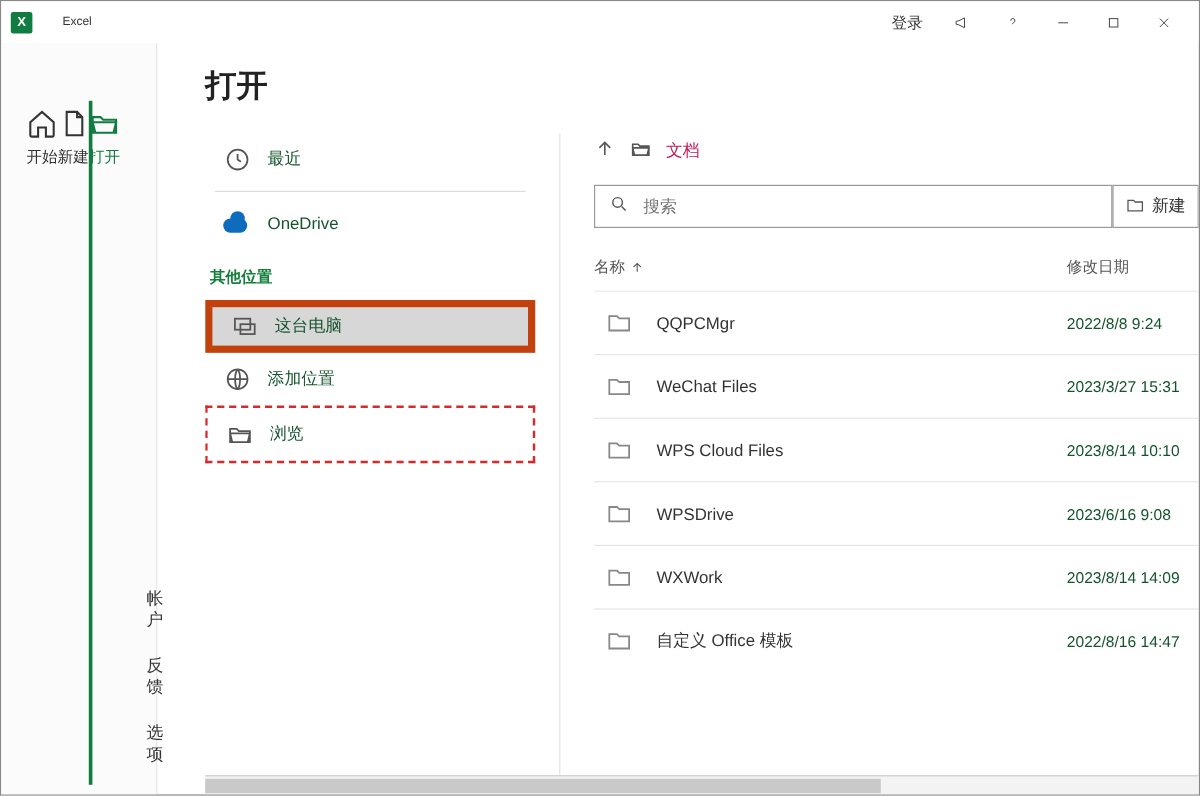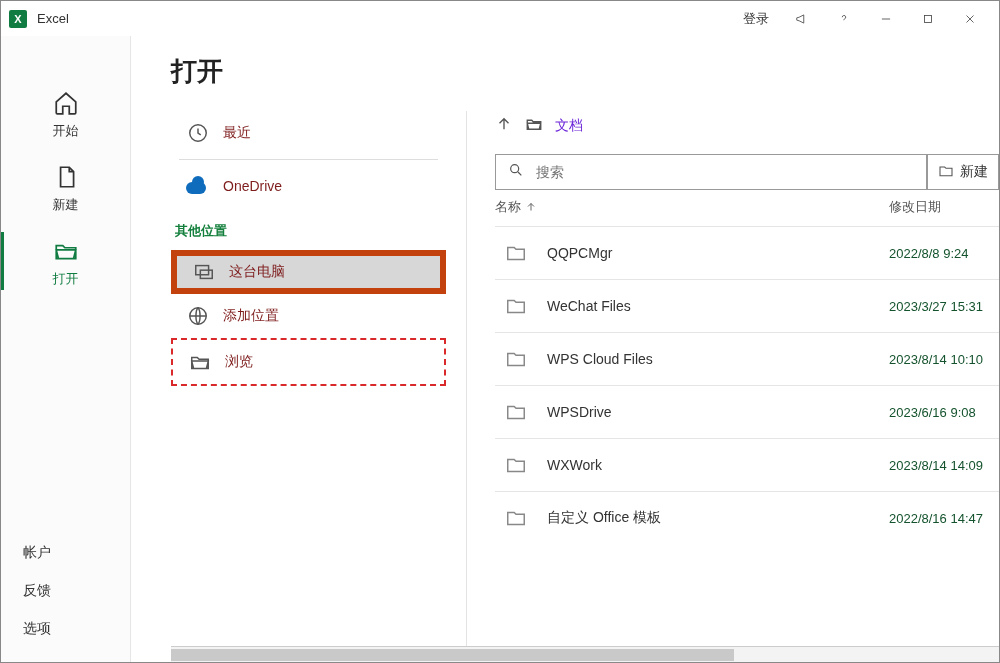--- a/index.html
+++ b/index.html
@@ -2,61 +2,61 @@
 <html><head>
 <meta charset="utf-8">
 <style>
 * { box-sizing: border-box; margin: 0; padding: 0; font-family: "Microsoft YaHei", "Segoe UI", sans-serif; }
 body { background: #fff; width: 1000px; height: 663px; overflow: hidden; border: 1px solid #888; position: relative; }
 
 
 .titlebar { height: 35px; display: flex; align-items: center; padding: 0 8px; background: #fff; border-bottom: none; }
 .titlebar .app-icon { width: 18px; height: 18px; background: #107c41; border-radius: 2px; position: relative; display: flex; align-items: center; justify-content: center; }
 .titlebar .app-icon::before { content:"X"; color: #fff; font-size: 11px; font-weight: bold; }
-.titlebar .app-name { margin-left: 10px; font-size: 13px; color: #333; }
+.titlebar .app-name { margin-left: 25px; font-size: 10px; color: #333; }
 .titlebar .spacer { flex: 1; }
 .titlebar .tbtn { width: 42px; height: 30px; display: flex; align-items: center; justify-content: center; color: #444; font-size: 13px; cursor: pointer; }
 .titlebar .login { font-size: 13px; color: #333; margin-right: 6px; padding: 0 6px; }
 .titlebar svg { width: 14px; height: 14px; stroke: #444; fill: none; stroke-width: 1.4; }
 
 
-.leftnav { position: absolute; top: 35px; left: 0; bottom: 0; width: 130px; background: #fbfbfb; border-right: 1px solid #e6e6e6; display: flex; flex-direction: column; padding-top: 40px; }
+.leftnav { position: absolute; top: 35px; left: 0; bottom: 0; width: 130px; background: #fbfbfb; border-right: 1px solid #e6e6e6; display: flex; flex-direction: row; padding-top: 40px; padding-left: 21px; }
 .leftnav .navitem { display: flex; flex-direction: column; align-items: center; padding: 14px 0 10px 0; color: #333; font-size: 13px; cursor: pointer; gap: 6px; }
 .leftnav .navitem.active { color: #107c41; position: relative; }
 .leftnav .navitem.active::before { content:""; position:absolute; left:0; top:8px; bottom:8px; width:3px; background:#107c41; }
 .leftnav svg { width: 26px; height: 26px; stroke: currentColor; fill: none; stroke-width: 1.6; }
 .leftnav .bottom { margin-top: auto; padding-bottom: 14px; }
 .leftnav .bottom .blink { padding: 10px 22px; font-size: 14px; color: #333; cursor: pointer; }
 
 
 .main { position: absolute; top: 35px; left: 130px; right: 0; bottom: 0; display: flex; flex-direction: column; padding: 18px 0 0 40px; }
 .page-title { font-size: 26px; font-weight: 600; color: #222; margin-bottom: 22px; }
 
 .panes { flex:1; display: flex; overflow: hidden; }
 
 
 .sources { width: 295px; padding-right: 20px; }
-.sourceitem { display: flex; align-items: center; height: 44px; padding: 0 14px; font-size: 14px; color: #7f1d1d; cursor: pointer; }
+.sourceitem { display: flex; align-items: center; height: 44px; padding: 0 14px; font-size: 14px; color: #14532d; cursor: pointer; }
 .sourceitem .sicon { width: 26px; display:flex; align-items:center; justify-content:center; margin-right: 12px; }
 .sourceitem svg { width: 22px; height: 22px; stroke: #555; fill: none; stroke-width: 1.6; }
 .sourceitem.selected { background: #d7d7d7; border: 6px solid #c2410c; }
 .sourceitem.highlight { border: 2px dashed #d9292b; height: 48px; }
 .divline { height: 1px; background: #ddd; margin: 4px 8px; }
 .subheader { font-size: 13px; font-weight: 600; color: #15803d; padding: 14px 4px 10px 4px; }
 
 .cloud-icon { width:24px; height:16px; position:relative; }
 .cloud-icon::before { content:""; position:absolute; width:20px; height:12px; background:#0f6cbd; border-radius:8px; bottom:0; left:0; }
 .cloud-icon::after { content:""; position:absolute; width:12px; height:12px; background:#0f6cbd; border-radius:50%; top:-2px; left:6px; }
 
 
 .browse { flex:1; border-left: 1px solid #e3e3e3; padding: 0 0 0 28px; display: flex; flex-direction: column; }
-.breadcrumb { display: flex; align-items: center; gap: 12px; font-size: 14px; color: #6d28d9; padding: 4px 0 18px 0; }
+.breadcrumb { display: flex; align-items: center; gap: 12px; font-size: 14px; color: #be185d; padding: 4px 0 18px 0; }
 .breadcrumb svg { width: 18px; height: 18px; stroke: #555; fill: none; stroke-width: 1.8; }
 
-.searchrow { display: flex; align-items: center; margin-bottom: 2px; }
+.searchrow { display: flex; align-items: center; margin-bottom: 18px; }
 .searchbox { flex: 1; max-width: 455px; height: 36px; border: 1px solid #999; display: flex; align-items: center; padding: 0 12px; background:#fff; }
 .searchbox svg { width: 16px; height: 16px; stroke: #555; fill:none; stroke-width:1.8; margin-right: 12px; }
 .searchbox input { border: none; outline: none; font-size: 14px; flex:1; background: transparent; }
 .newbtn { height: 36px; border:1px solid #999; display:flex; align-items:center; padding: 0 10px; font-size:14px; color:#333; gap:6px; cursor:pointer; }
 .newbtn svg { width:16px; height:16px; stroke:#555; fill:none; stroke-width:1.6; }
 
 .listhead { display: flex; font-size: 13px; color: #555; padding: 6px 0 10px 0; }
 .listhead .col-name { flex:1; display:flex; align-items:center; gap:4px; }
 .listhead .col-date { width: 110px; }
 .listhead svg { width:12px; height:12px; stroke:#555; fill:none; stroke-width:1.8; }

